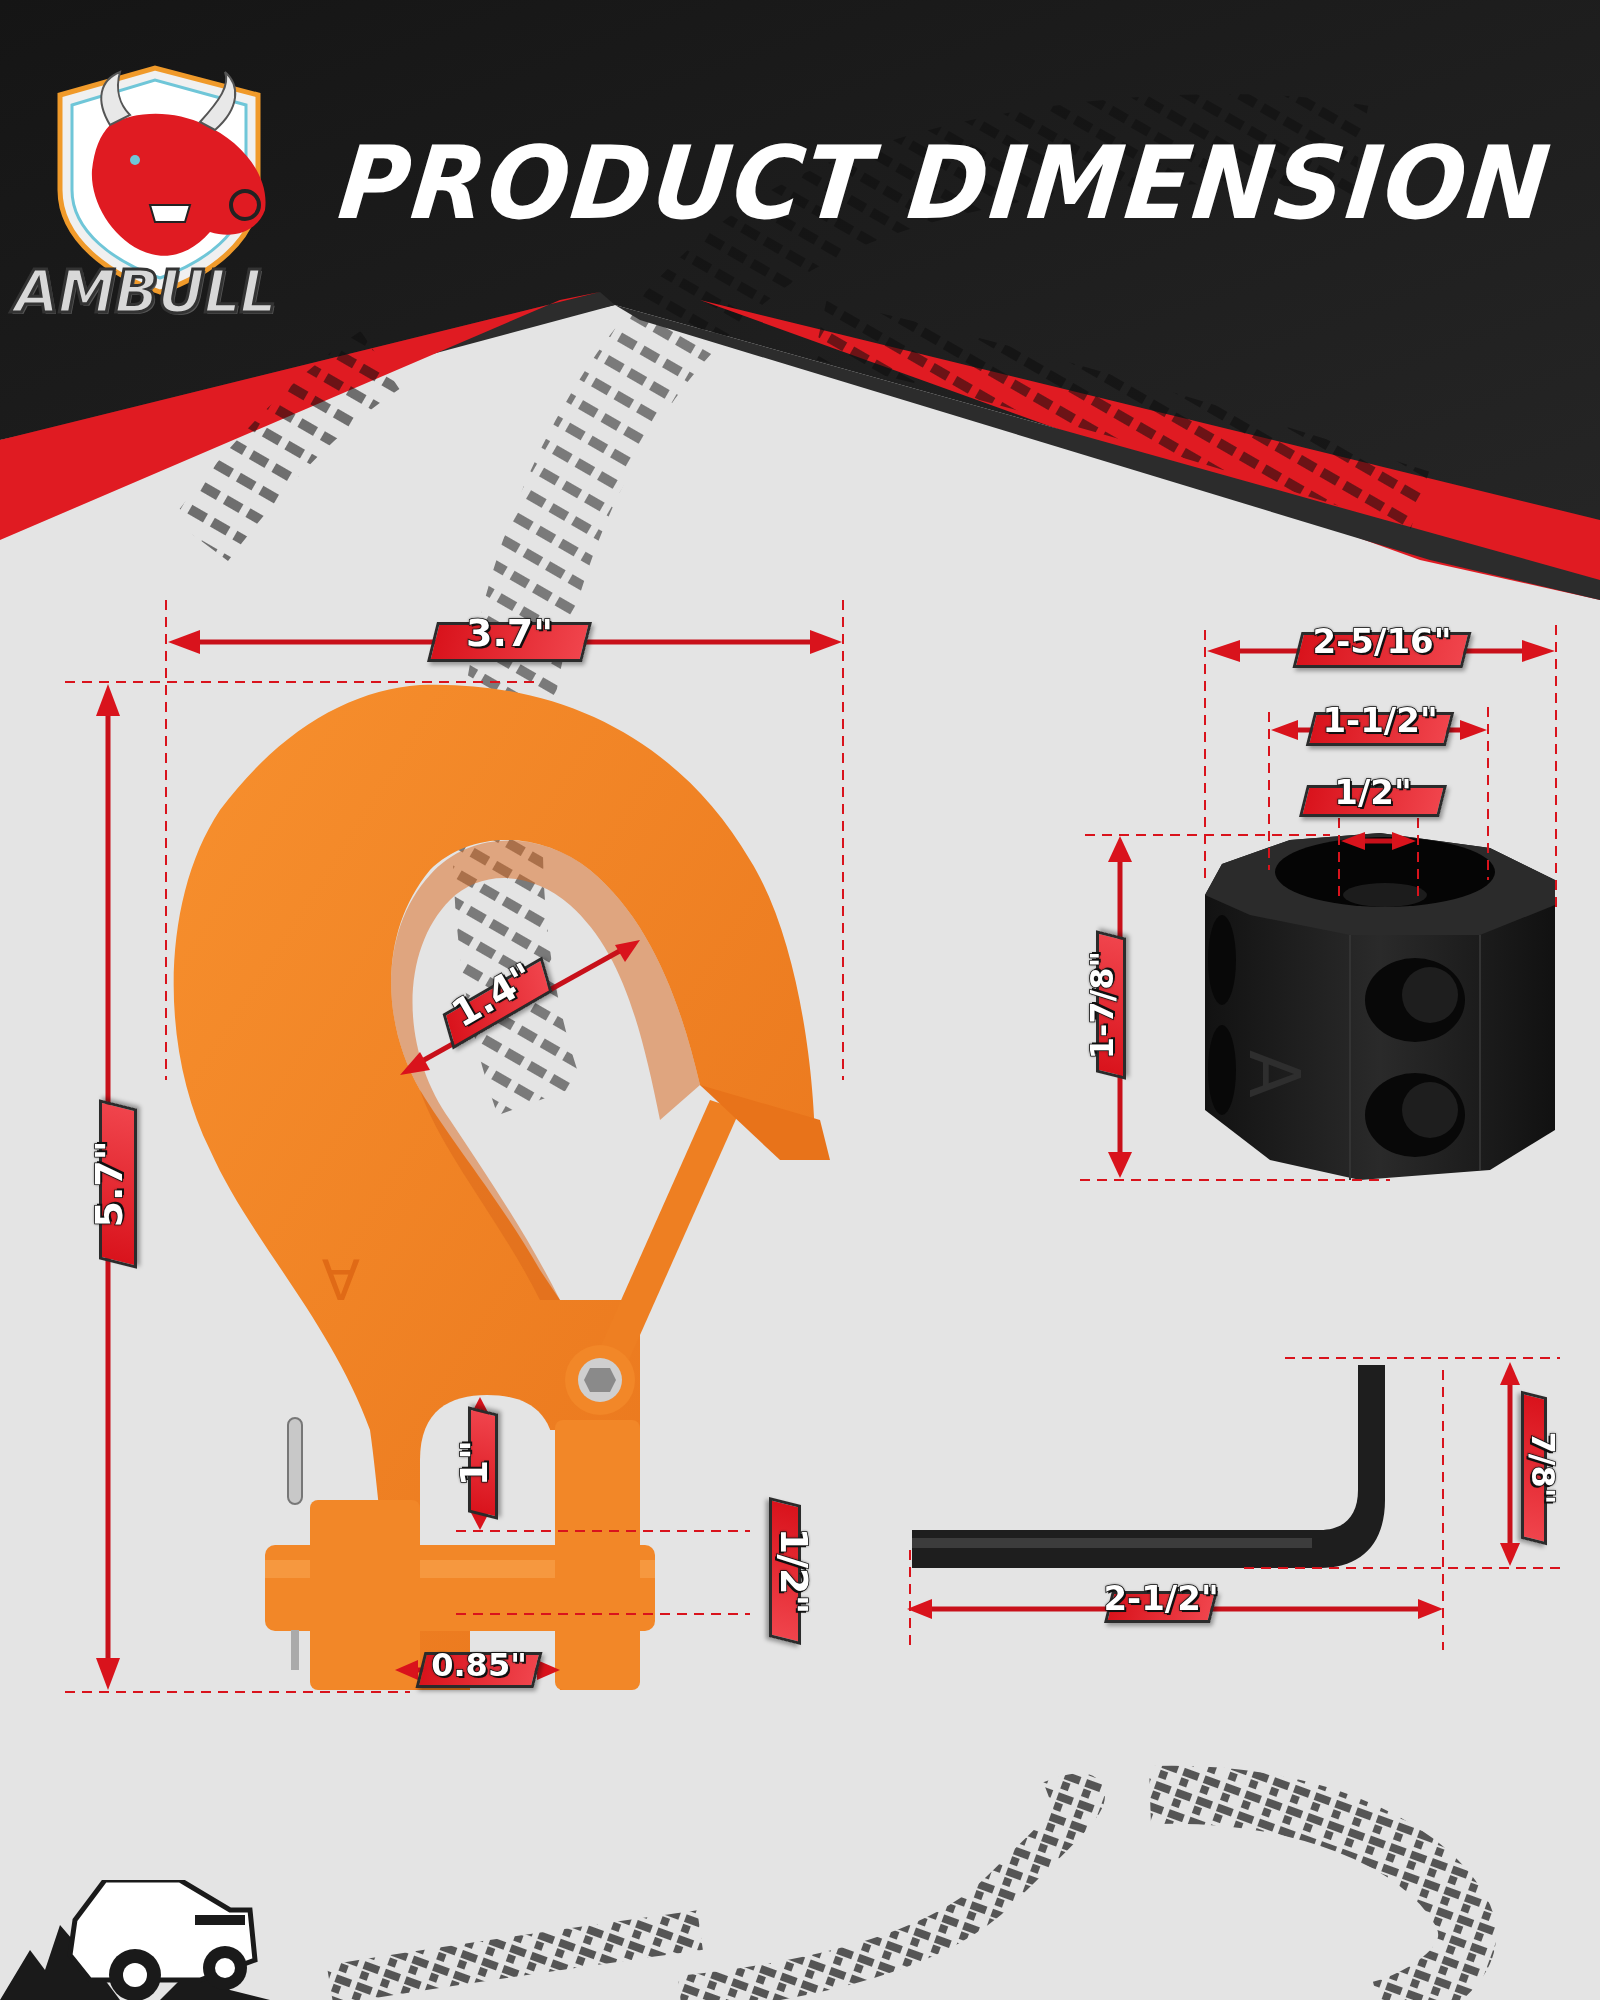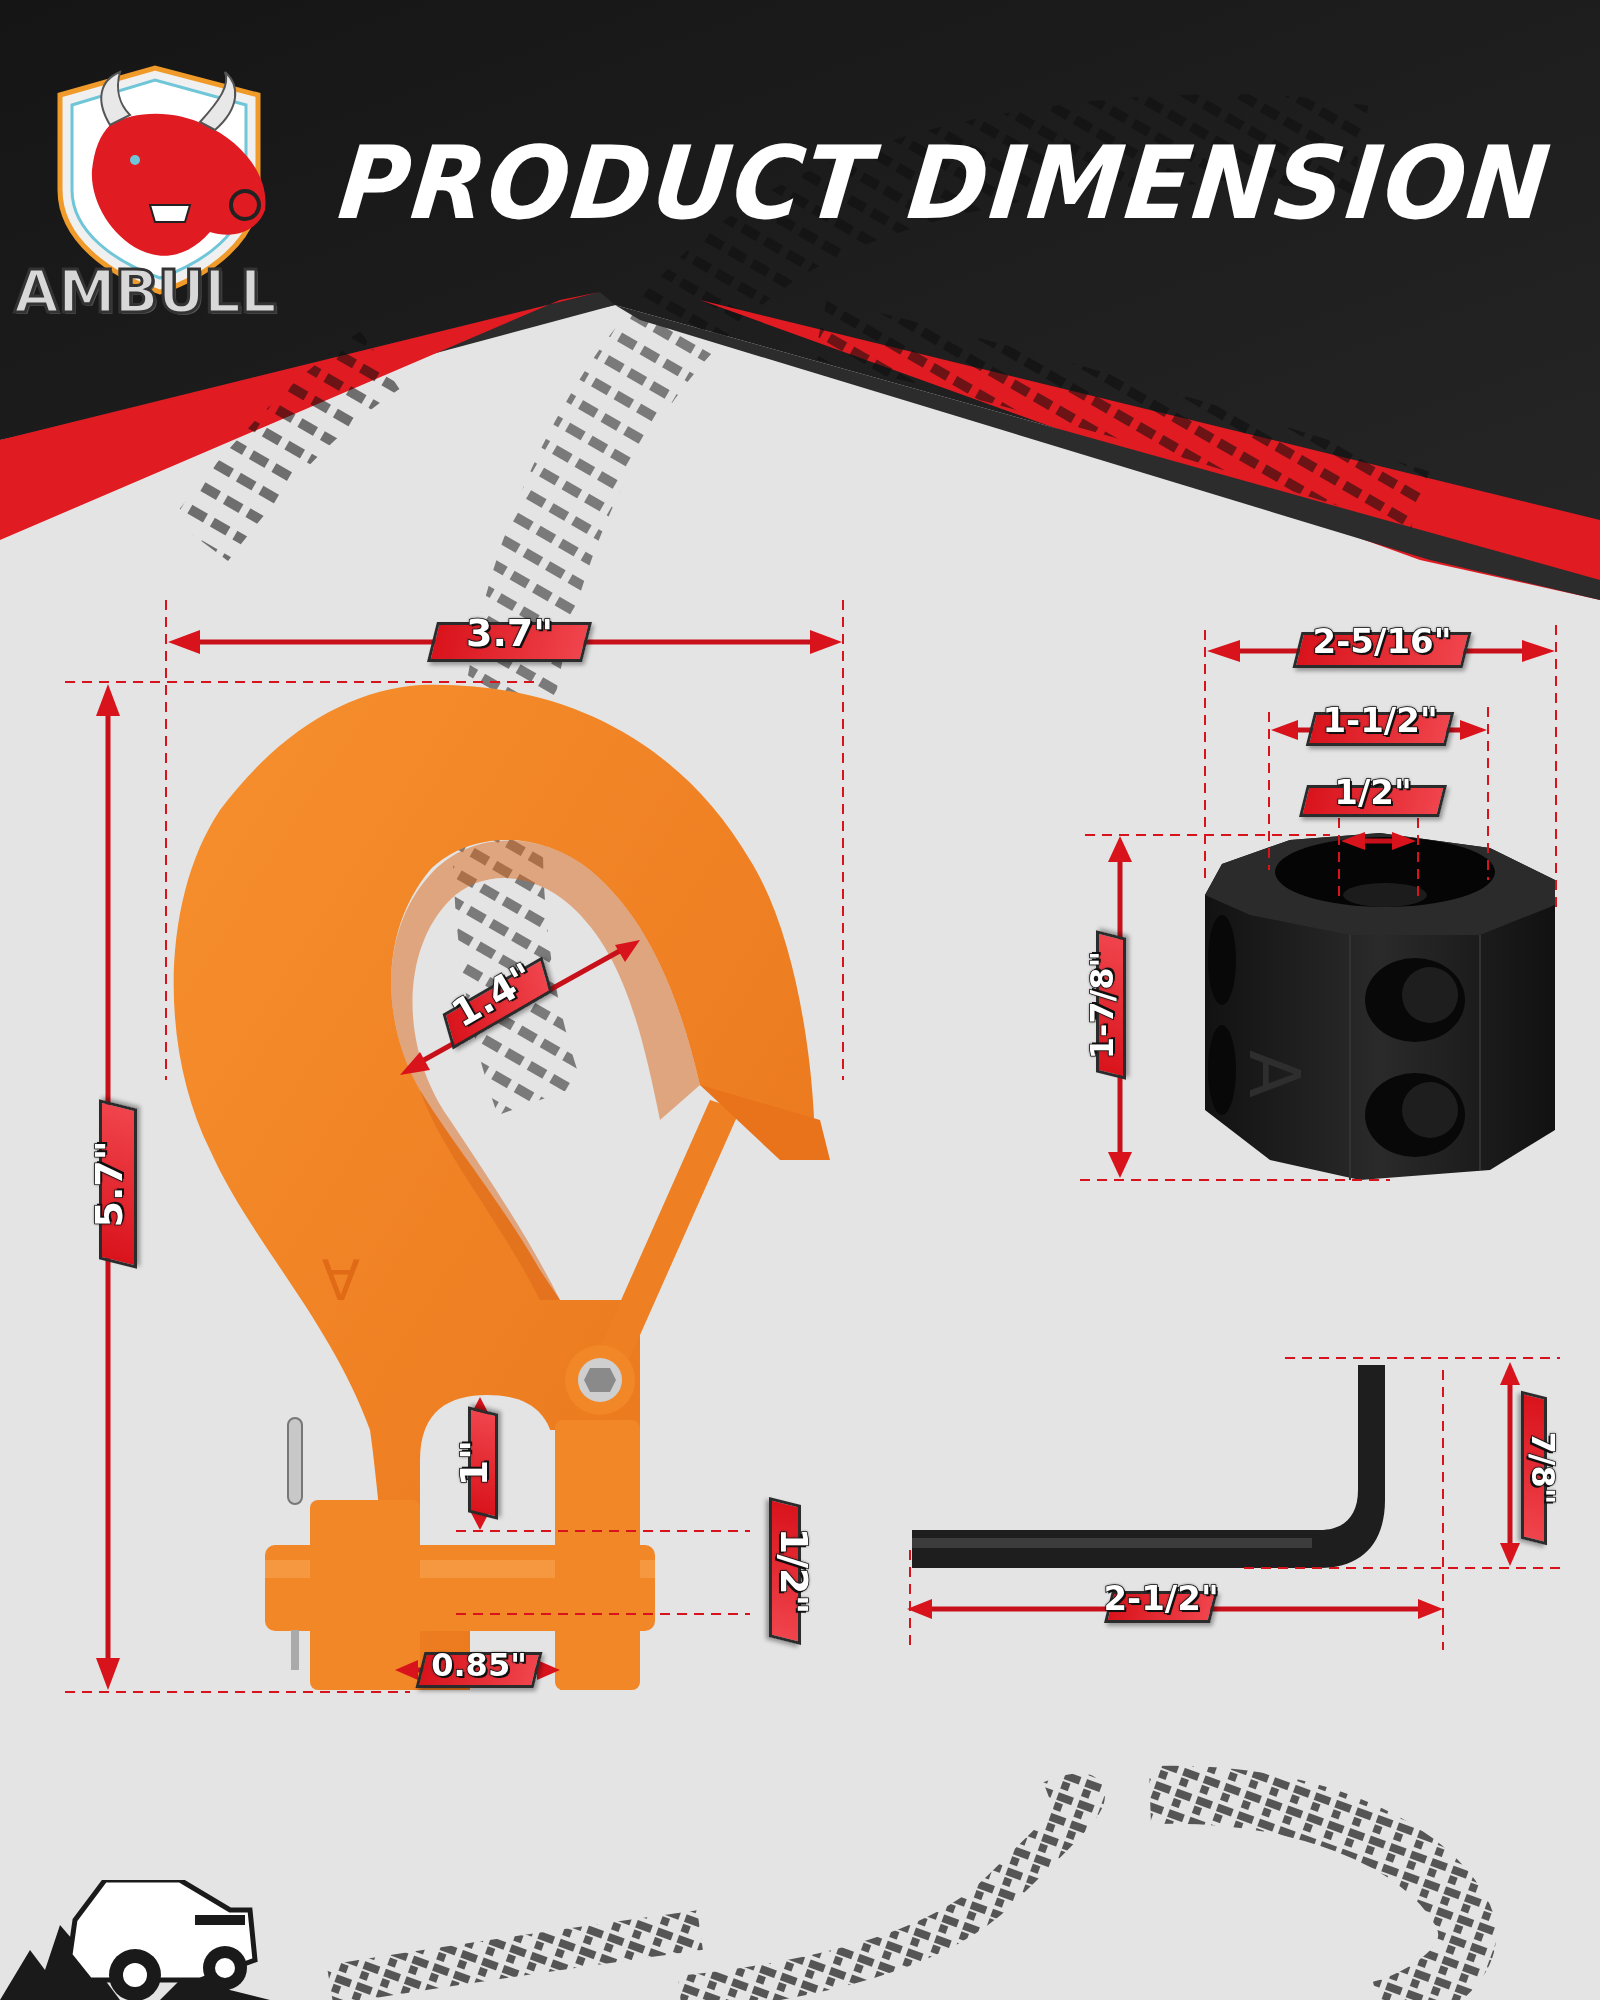--- a/index.html
+++ b/index.html
@@ -6,21 +6,21 @@
   body { width:1600px; height:2000px; overflow:hidden; background:#e4e4e4; font-family:"Liberation Sans", sans-serif; }
   .canvas { position:relative; width:1600px; height:2000px; overflow:hidden; background:#e4e4e4; }
   svg.bg { position:absolute; left:0; top:0; }
   .title {
     position:absolute; left:340px; top:128px; width:1060px; height:110px;
     color:#ffffff; font-family:"DejaVu Sans", sans-serif; font-weight:bold; font-style:italic;
     font-size:96px; letter-spacing:2px; line-height:110px; transform:skewX(-6deg) scaleY(1.05);
     white-space:nowrap; text-align:left;
   }
   .brand-text {
-    position:absolute; left:14px; top:258px; font-family:"DejaVu Sans", sans-serif; font-weight:bold; 
+    position:absolute; left:14px; top:258px; font-family:"DejaVu Sans", sans-serif; font-weight:bold; font-style:italic;
     font-size:58px; letter-spacing:-1px; color:#d8d8d8; -webkit-text-stroke:3px #333;
     text-shadow:2px 2px 0 #555;
   }
   .dim-label {
     position:absolute; display:flex; align-items:center; justify-content:center;
     transform-origin:center center;
   }
   .dim-label .tag {
     position:absolute; left:0; top:0; width:100%; height:100%;
     background:linear-gradient(90deg,#d9131c,#f0444c);

